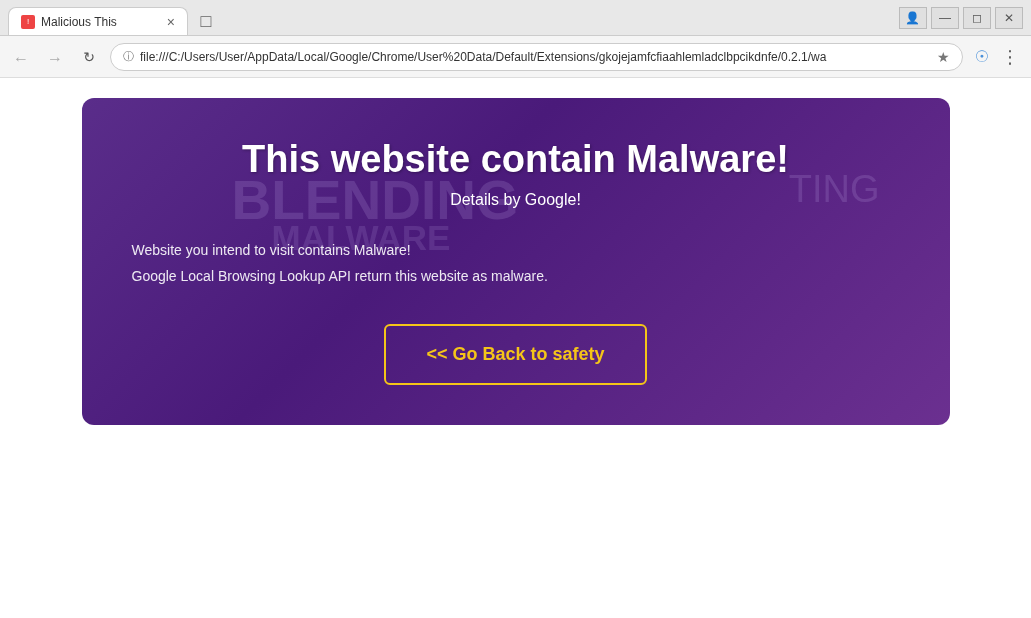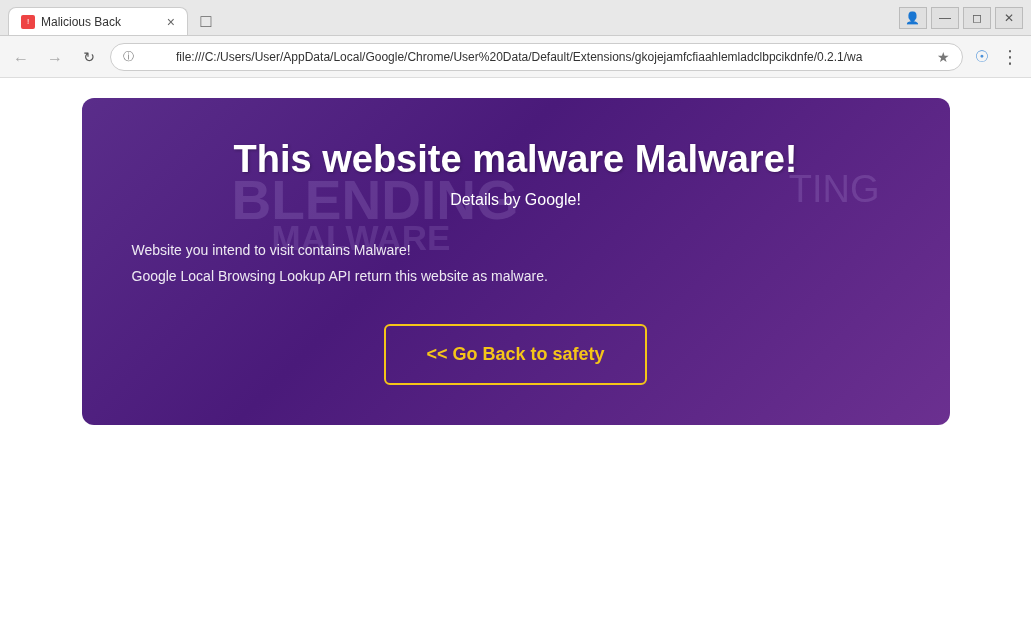--- a/index.html
+++ b/index.html
@@ -146,21 +146,20 @@
       font-size: 11px;
       color: #777;
     }
     .url-text {
       flex: 1;
       white-space: nowrap;
       overflow: hidden;
       text-overflow: ellipsis;
       font-size: 12px;
       color: #333;
-      margin-left: 36px;
     }
     .url-star { color: #777; font-size: 14px; }
     .shield-icon { color: #4a90d9; font-size: 16px; margin-left: 4px; }
     .menu-btn {
       width: 26px;
       height: 26px;
       display: flex;
       align-items: center;
       justify-content: center;
       font-size: 18px;
@@ -238,21 +237,21 @@
 <body>
 
 <div class="browser-window">
 
   <div class="title-bar">
     <div class="tab-strip">
       <div class="tab">
         <div class="tab-favicon">
           <span>!</span>
         </div>
-        <span class="tab-title">Malicious Back</span>
+        <span class="tab-title">Malicious This</span>
         <span class="tab-close">×</span>
       </div>
       <div class="new-tab-btn">□</div>
     </div>
     <div class="window-controls">
       <div class="win-btn">👤</div>
       <div class="win-btn">—</div>
       <div class="win-btn">◻</div>
       <div class="win-btn close">✕</div>
     </div>
@@ -271,21 +270,21 @@
     <div class="menu-btn">⋮</div>
   </div>
 
   <div class="page-content">
     <div class="warning-card">
       <div style="position:relative;">
         <div style="position:absolute;top:30px;left:100px;font-size:55px;font-weight:bold;color:rgba(200,180,240,0.18);pointer-events:none;white-space:nowrap;z-index:0;">BLENDING</div>
         <div style="position:absolute;top:30px;right:20px;font-size:38px;font-weight:normal;color:rgba(200,180,240,0.18);pointer-events:none;white-space:nowrap;z-index:0;">TING</div>
         <div style="position:absolute;top:80px;left:140px;font-size:35px;font-weight:bold;color:rgba(200,180,240,0.15);pointer-events:none;white-space:nowrap;z-index:0;">MALWARE</div>
         <div style="position:relative;z-index:1;">
-          <h1 class="warning-title">This website malware Malware!</h1>
+          <h1 class="warning-title">This website contain Malware!</h1>
           <p class="warning-subtitle">Details by Google!</p>
           <div class="warning-body">
             <p>Website you intend to visit contains Malware!</p>
             <p>Google Local Browsing Lookup API return this website as malware.</p>
           </div>
           <div class="button-row">
             <button class="action-btn">&lt;&lt; Go Back to safety</button>
           </div>
         </div>
       </div>

